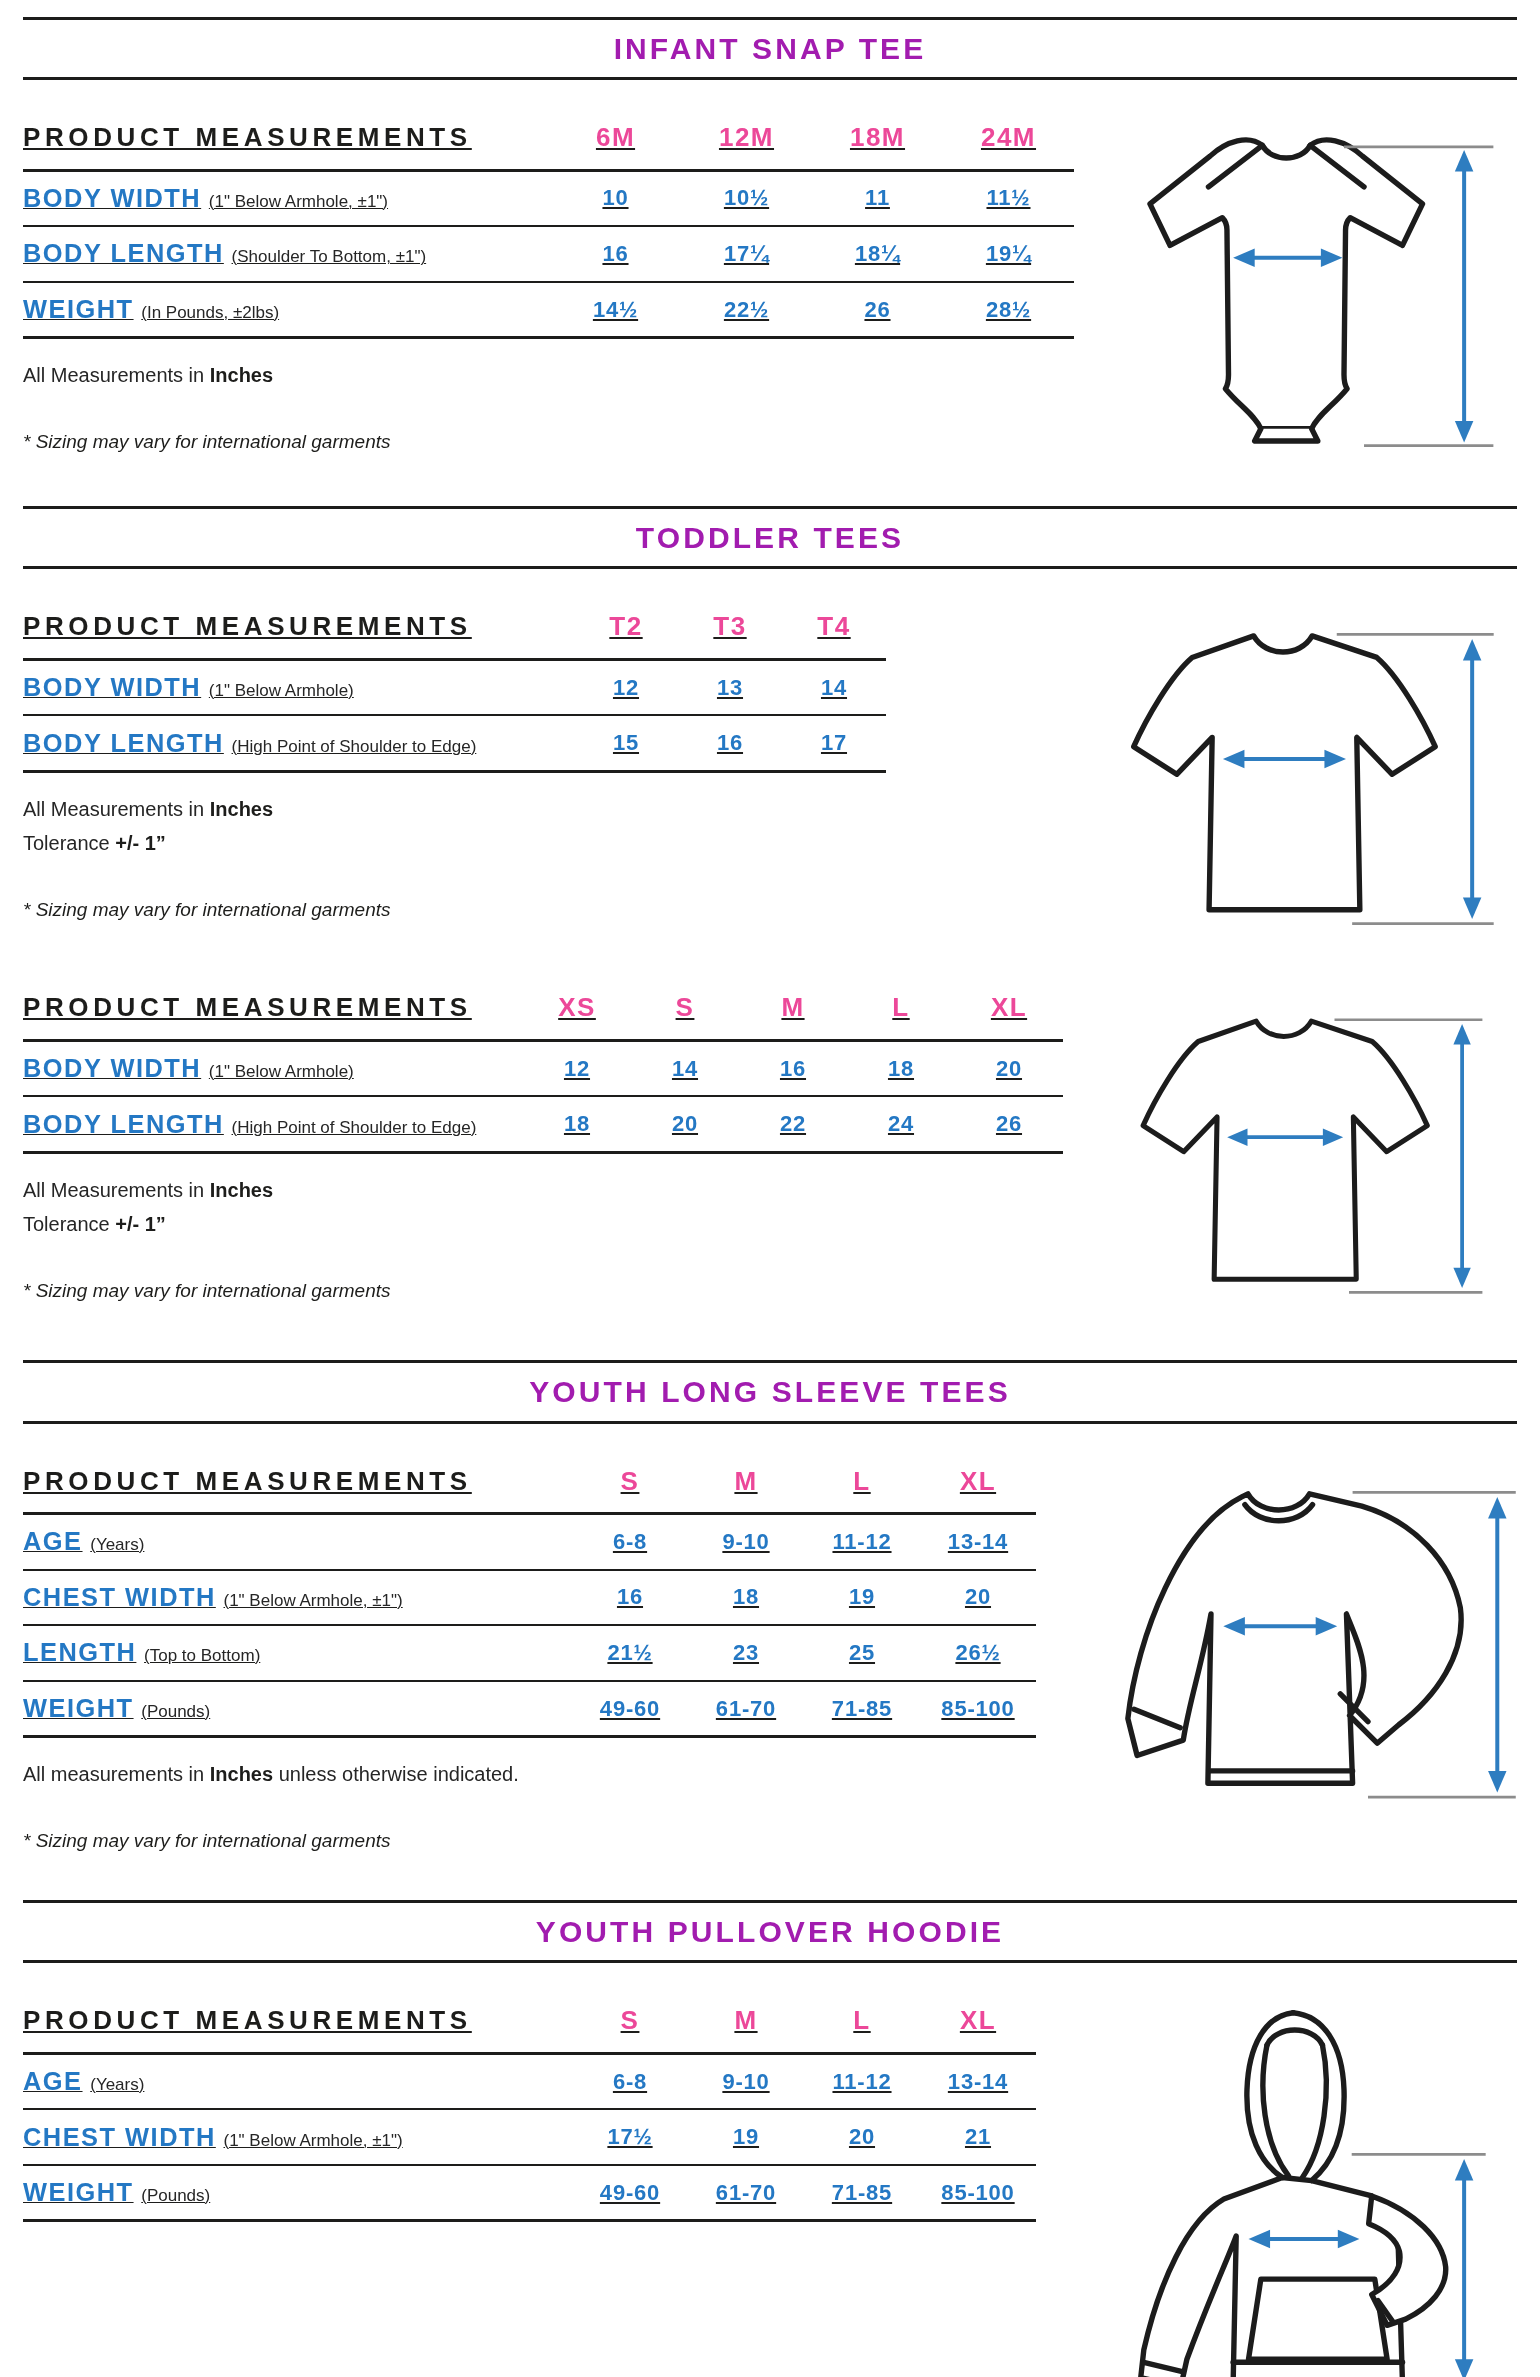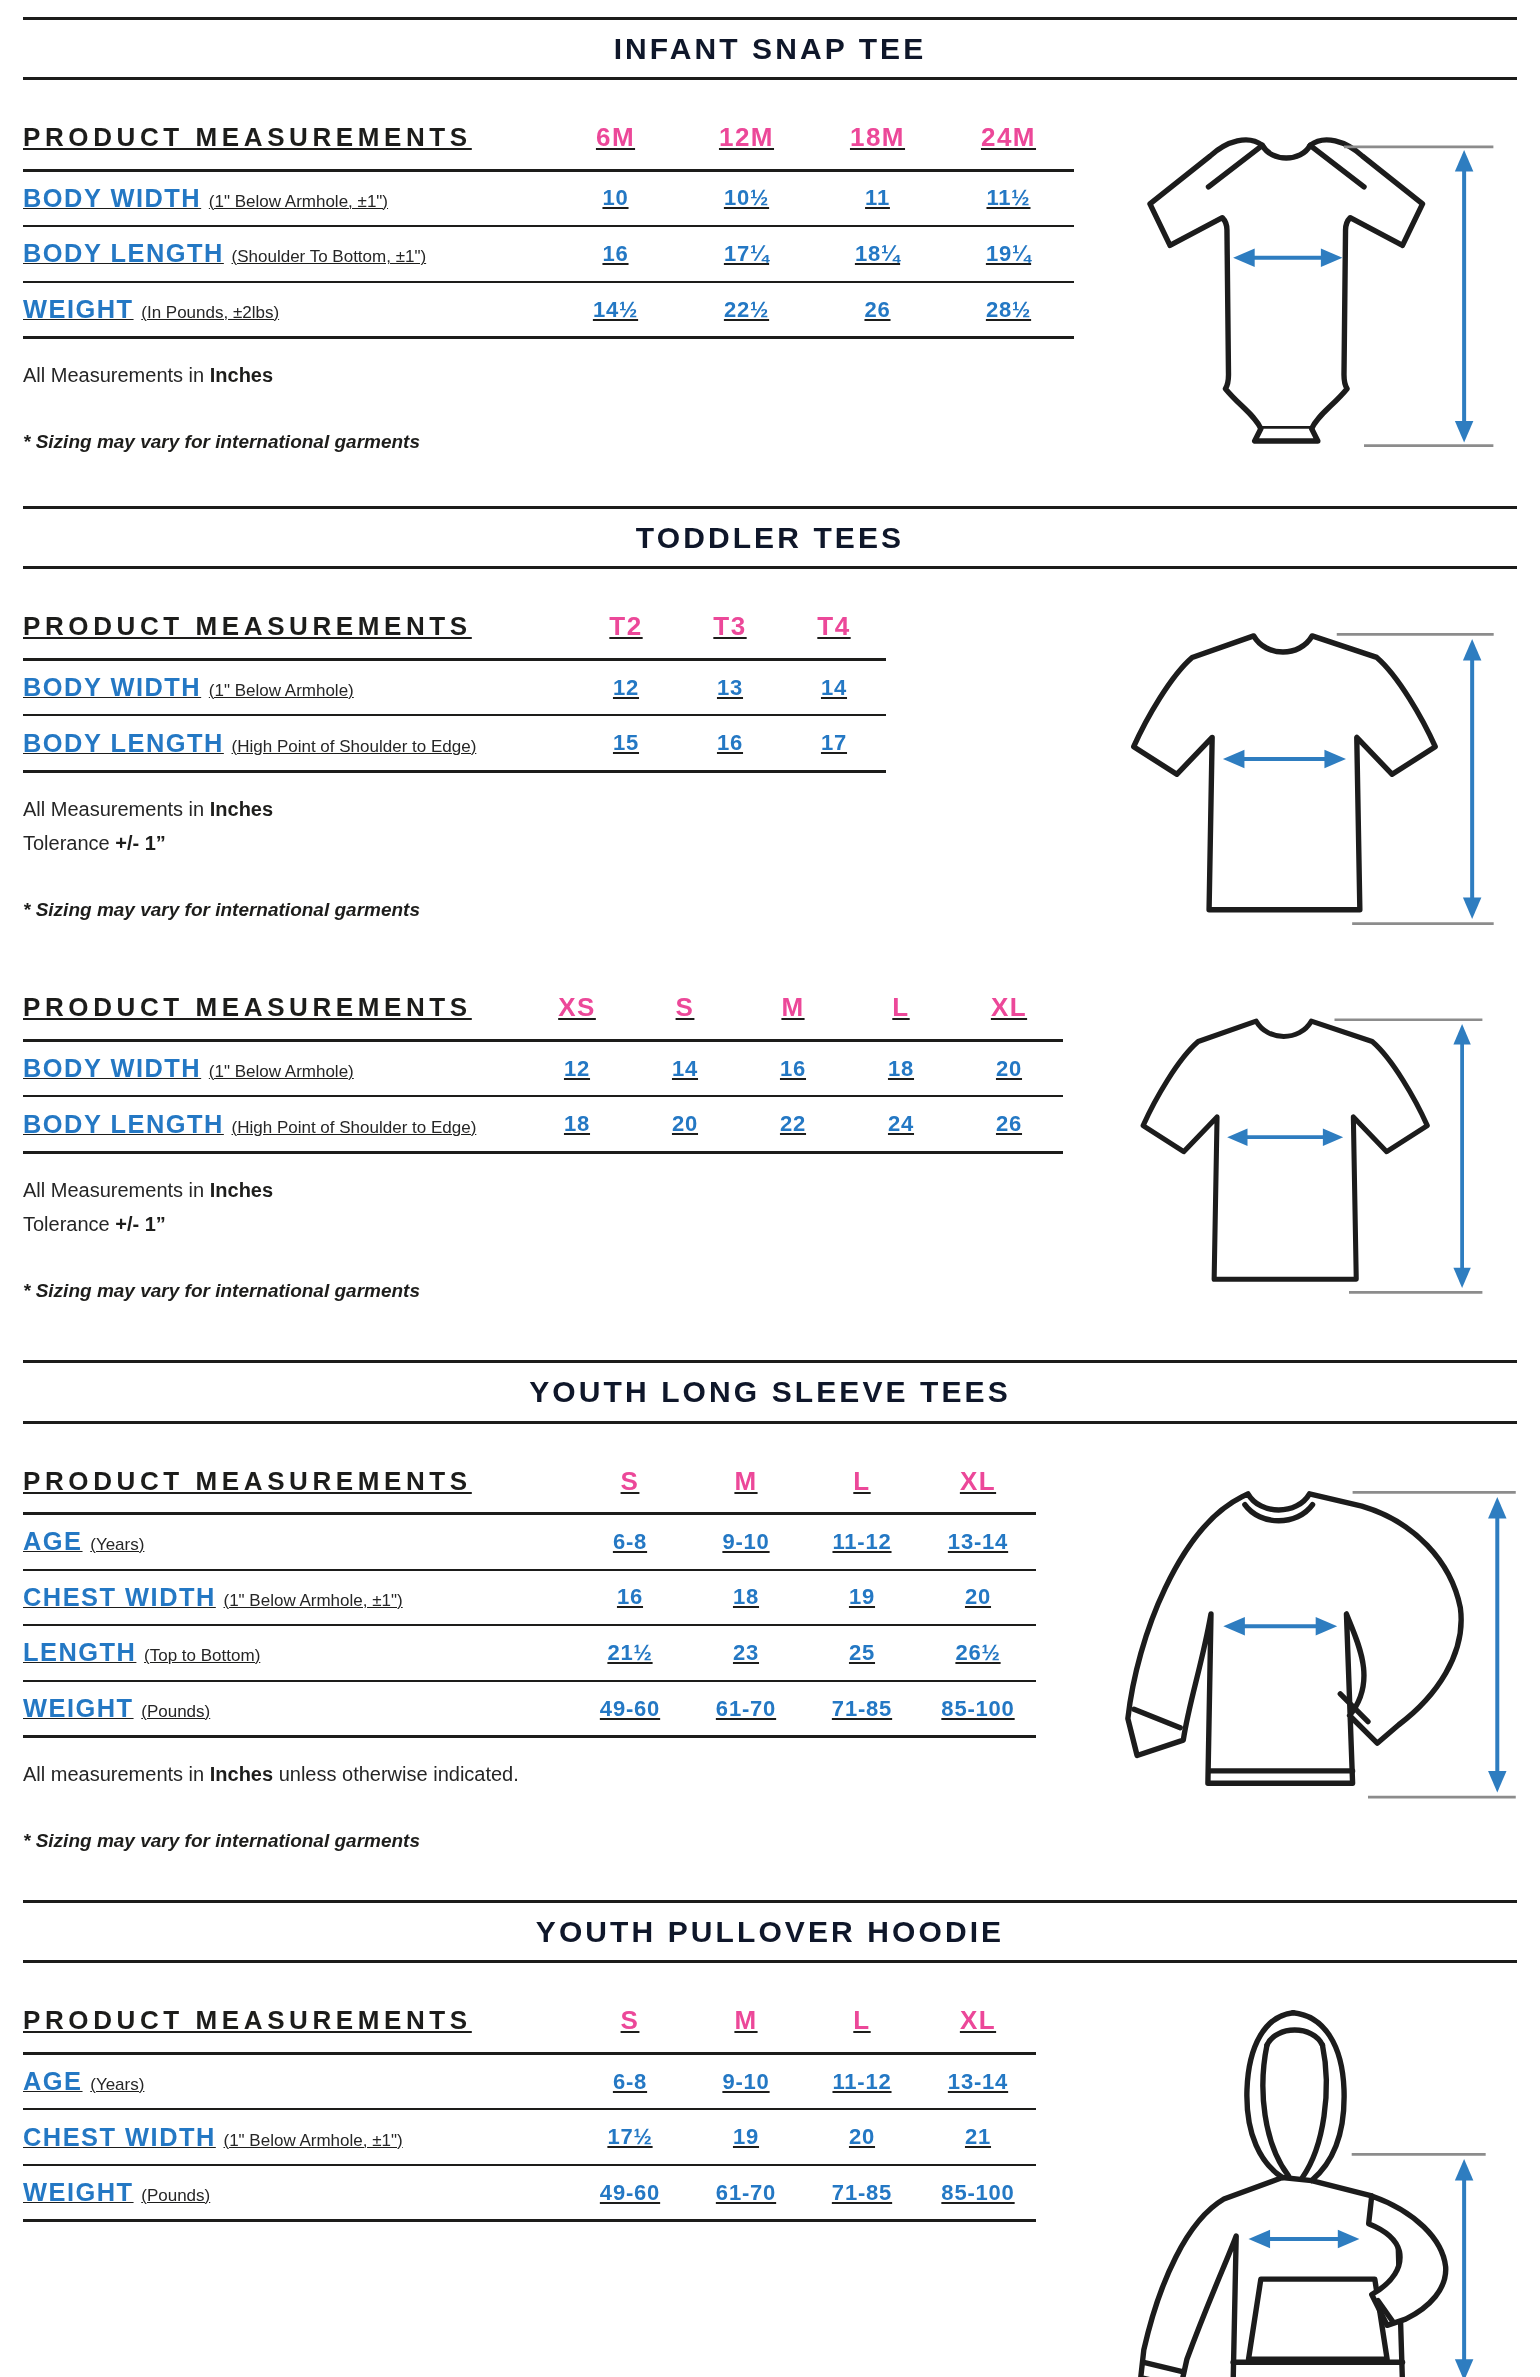--- a/index.html
+++ b/index.html
@@ -1,20 +1,20 @@
 <!DOCTYPE html>
 <html style="font-size:12.3px"><head>
 <meta charset="utf-8">
 <style>
   html,body{margin:0;padding:0;background:#ffffff;}
   body{width:1540px;font-family:"Liberation Sans",sans-serif;color:#1d1d1b;}
   .page{padding:17px 23px 31px 23px;}
   .sec{margin-bottom:37px;}
   .title-band{border-top:3.9px solid #1d1d1b;border-bottom:3.9px solid #1d1d1b;text-align:center;padding:11.6px 0;}
-  .title-band h2{margin:0;font-size:30px;font-weight:bold;letter-spacing:3.1px;color:#0f172a;}
+  .title-band h2{margin:0;font-size:30px;font-weight:bold;letter-spacing:3.1px;color:#a21caf;}
   .content{display:flex;align-items:flex-start;margin-top:42px;}
   .left{flex:none;width:1071px;}
   .right{flex:1;display:flex;justify-content:center;}
   table.meas{border-collapse:collapse;text-decoration:underline;}
   table.w1365{width:1051px;} table.w1120{width:863px;} table.w1350{width:1040px;} table.w1315{width:1013px;}
   table.meas th.hdr{text-align:left;font-size:26px;font-weight:bold;letter-spacing:4.6px;padding:0 0 15.4px 0;color:#1d1d1b;white-space:nowrap;}
   table.meas th.size{font-size:26px;font-weight:bold;text-align:center;letter-spacing:1.5px;padding:0 0 15.4px 0;color:#ec4899;}
   table.c170 th.size, table.c170 td.val{width:131px;}
   table.c135 th.size, table.c135 td.val{width:104px;}
   table.c140 th.size, table.c140 td.val{width:108px;}
@@ -22,21 +22,21 @@
   table.meas thead tr{border-bottom:3.9px solid #1d1d1b;}
   table.meas tbody tr{border-bottom:2.3px solid #1d1d1b;}
   table.meas tbody tr:last-child{border-bottom:3.9px solid #1d1d1b;}
   table.meas td{padding:12.3px 0;vertical-align:middle;}
   .lname{color:#2478c4;font-weight:bold;font-size:25.4px;letter-spacing:1.5px;white-space:nowrap;}
   .ldesc{color:#262626;font-size:17px;margin-left:7.7px;white-space:nowrap;}
   td.val{color:#2478c4;font-weight:bold;font-size:22px;text-align:center;letter-spacing:0.8px;white-space:nowrap;}
   .notes{margin-top:25px;}
   .note{margin:0 0 10.8px 0;font-size:20px;color:#262626;}
   .note b{font-weight:bold;color:#1d1d1b;}
-  .note.sizing{font-style:italic;font-weight:bold;font-size:19px;color:#1d1d1b;margin-top:44px;}
+  .note.sizing{font-style:italic;font-weight:normal;font-size:19px;color:#1d1d1b;margin-top:44px;}
   svg{display:block;}
 </style>
 </head>
 <body>
 
 <div class="page">
 
   <section class="sec">
     <div class="title-band">
       <h2>INFANT SNAP TEE</h2>

